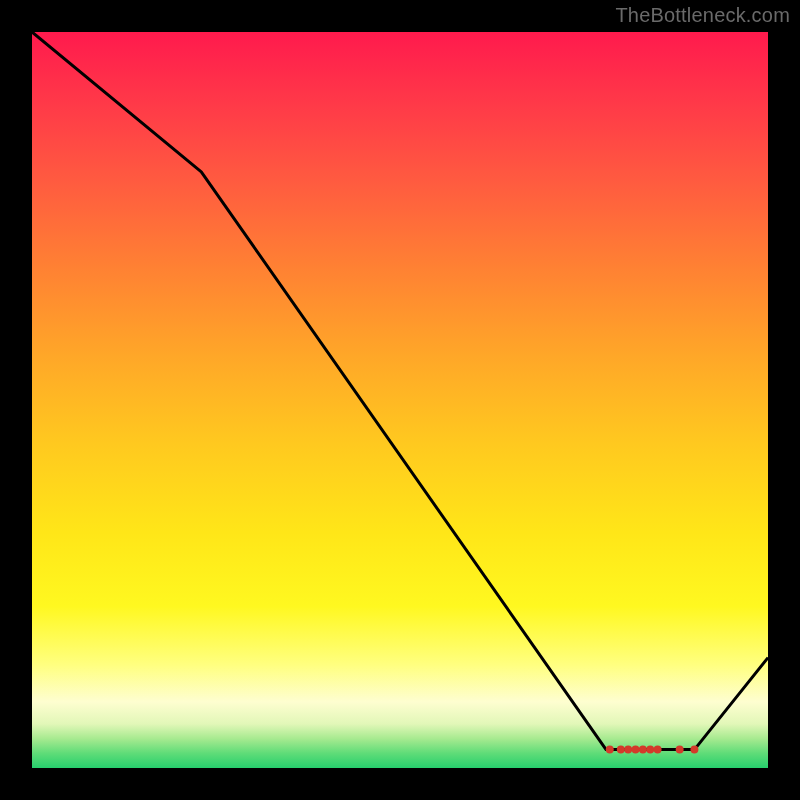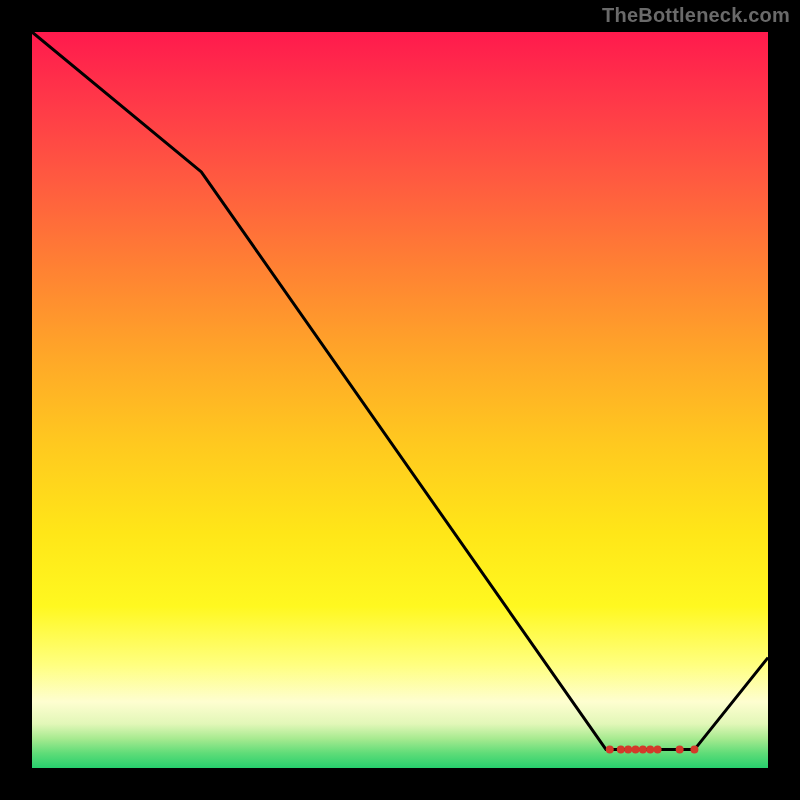--- a/index.html
+++ b/index.html
@@ -47,21 +47,21 @@
     position: absolute;
     inset: 0;
     width: 100%;
     height: 100%;
   }
   .watermark {
     position: absolute;
     top: 4px;
     right: 10px;
     font-size: 20px;
-    font-weight: 700;
+    font-weight: 400;
     color: #6a6a6a;
     letter-spacing: 0.2px;
     user-select: none;
   }
 </style>
 </head>
 <body>
 
 <div class="stage">
   <div class="watermark">TheBottleneck.com</div>

